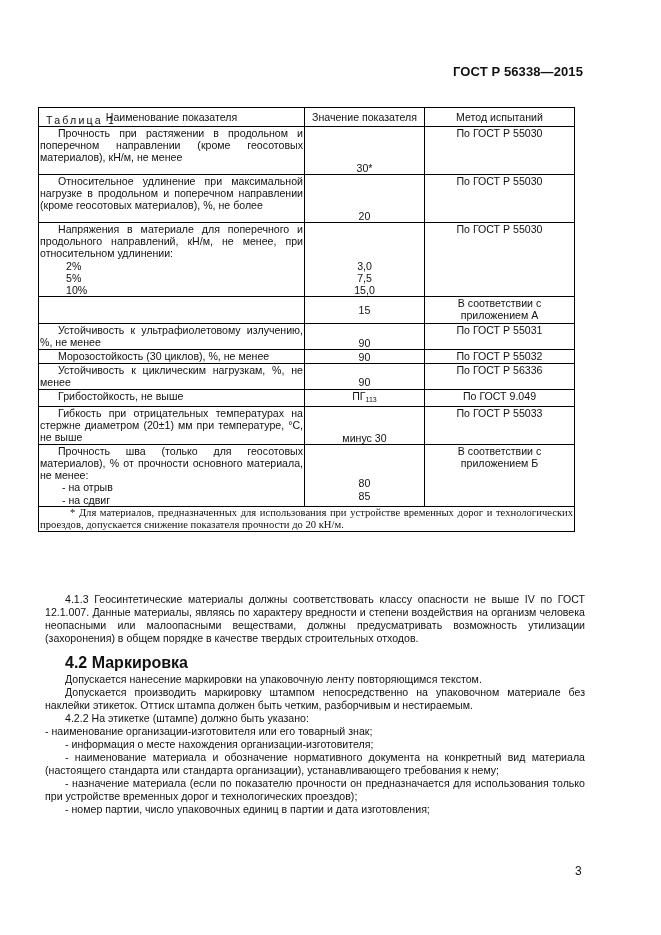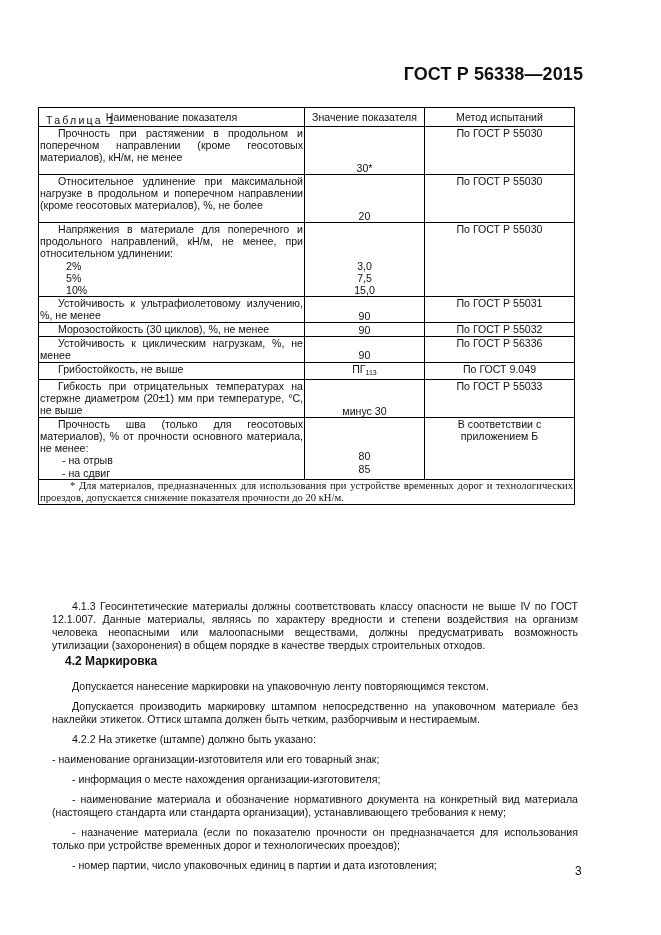--- a/index.html
+++ b/index.html
@@ -1,35 +1,35 @@
 <!DOCTYPE html>
 <html><head>
 <meta charset="utf-8">
 <style>
   html, body { margin: 0; padding: 0; background: #ffffff; }
   body { width: 661px; height: 935px; position: relative; overflow: hidden;
          font-family: "Liberation Sans", sans-serif; color: #111; font-size: 10.6px; }
-  .doc-code { position: absolute; top: 64px; right: 78px; font-weight: bold; font-size: 18px; letter-spacing: 0.1px; }
+  .doc-code { position: absolute; top: 64px; right: 78px; font-weight: bold; font-size: 13px; letter-spacing: 0.1px; }
   .table-caption { position: absolute; top: 90px; left: 46px; font-size: 10.6px; letter-spacing: 2.2px; margin-top: 24px; }
   table.spec { position: absolute; top: 107px; left: 38px; width: 484px; border-collapse: collapse; table-layout: fixed; }
   table.spec td, table.spec th { border: 1.6px solid #000; padding: 0 1px; vertical-align: top; line-height: 12.2px; font-weight: normal; }
   table.spec th { text-align: center; height: 18px; vertical-align: middle; }
   .c1 { width: 266px; } .c2 { width: 120px; } .c3 { width: 150px; }
   .name { text-align: justify; text-align-last: left; }
   .name .ind { padding-left: 18px; }
   .name .sub { padding-left: 26px; }
   .val { text-align: center; vertical-align: bottom !important; }
   .val.mid { vertical-align: middle !important; }
   .meth { text-align: center; }
   .sub-script { font-size: 7px; vertical-align: -2px; }
   .footnote td { text-align: justify; text-align-last: left; padding: 1px 2px; font-family: Liberation Serif, serif; }
   .para { position: absolute; left: 45px; width: 540px; line-height: 13px; font-size: 10.6px; text-align: justify; }
-  .para p { margin: 7px; }
+  .para p { margin: 0; }
   .para .ind { text-indent: 20px; }
-  .heading { position: absolute; left: 65px; font-weight: bold; font-size: 12px; }
+  .heading { position: absolute; left: 65px; font-weight: bold; font-size: 16px; }
   .page-num { position: absolute; top: 864px; left: 575px; font-size: 12px; }
 </style>
 </head>
 <body>
 
 <div class="doc-code">ГОСТ Р 56338—2015</div>
 <div class="table-caption">Таблица 1</div>
 
 <table class="spec">
   <colgroup>
@@ -63,20 +63,25 @@
       <div class="sub">2%</div>
       <div class="sub">5%</div>
       <div class="sub">10%</div>
     </td>
     <td class="val">
       <div>3,0</div>
       <div>7,5</div>
       <div>15,0</div>
     </td>
     <td class="meth">По ГОСТ Р 55030</td>
+  </tr>
+  <tr style="height:27px">
+    <td class="name"></td>
+    <td class="val mid">15</td>
+    <td class="meth">В соответствии с приложением А</td>
   </tr>
   <tr style="height:26px">
     <td class="name">
           <div style="text-indent:18px">Устойчивость к ультрафиолетовому излучению, %, не менее</div>
         </td>
     <td class="val">90</td>
     <td class="meth">По ГОСТ Р 55031</td>
   </tr>
   <tr style="height:14px">
     <td class="name">

